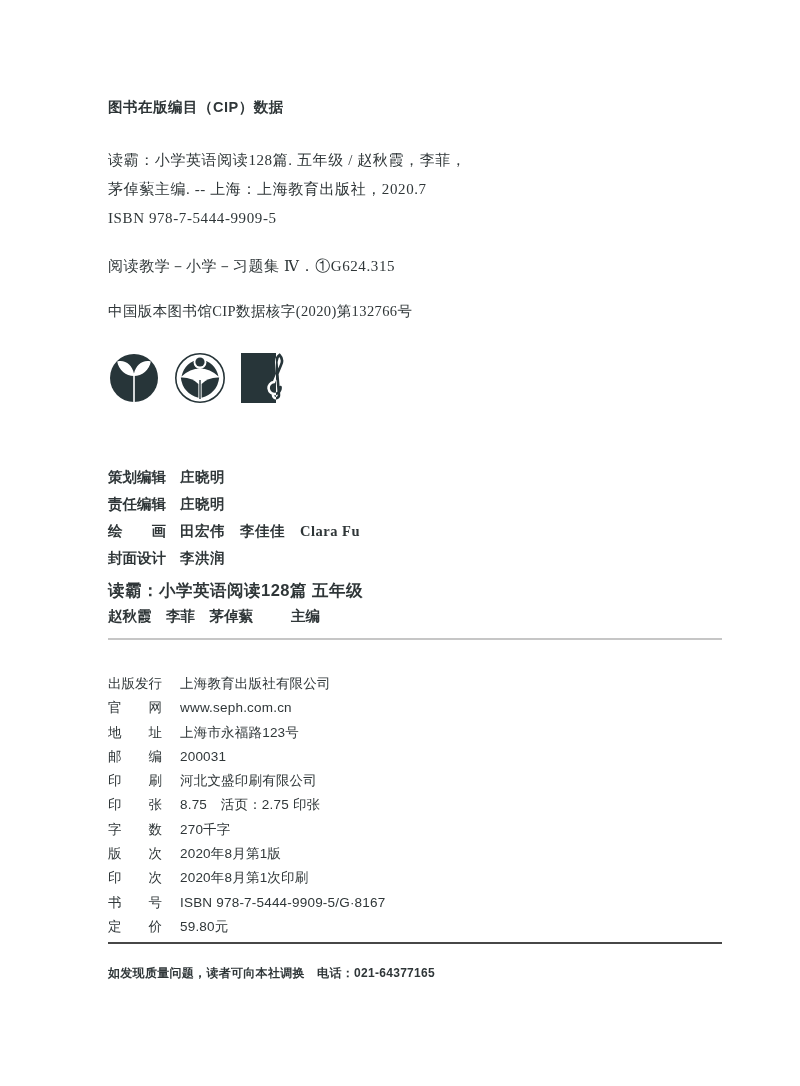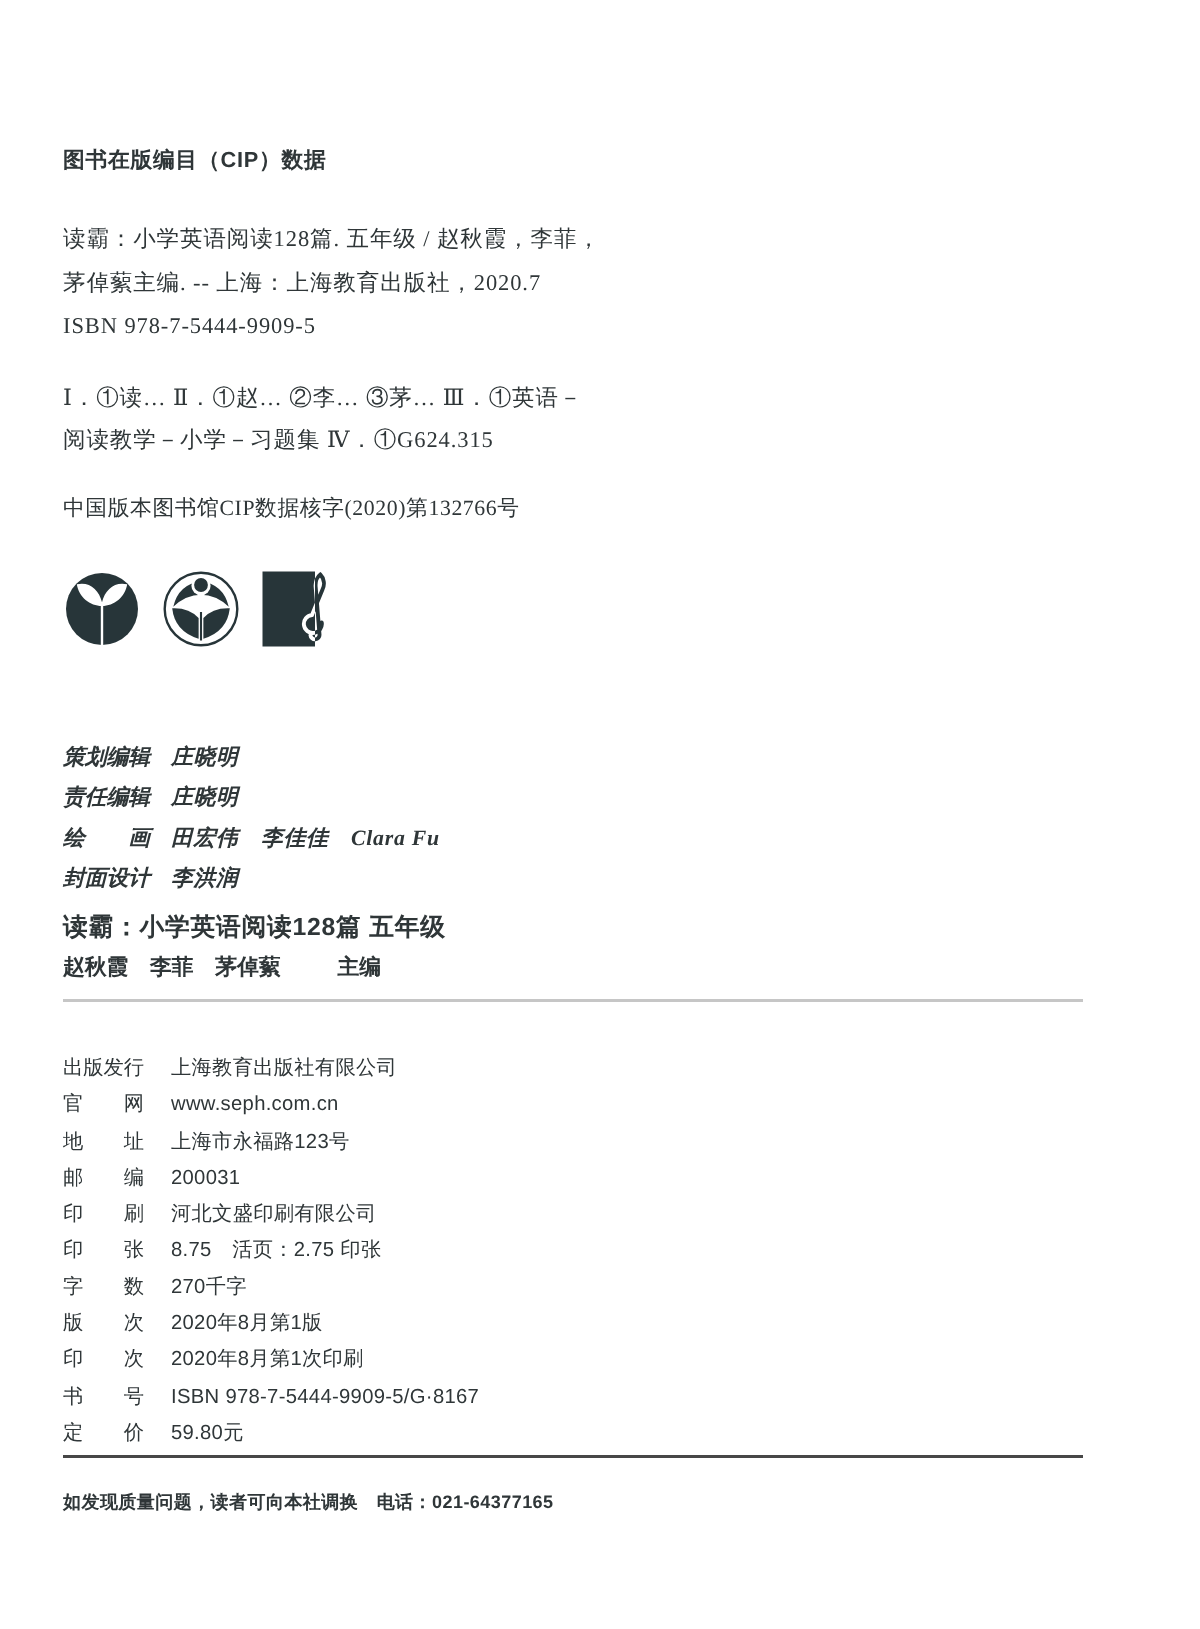--- a/index.html
+++ b/index.html
@@ -1,18 +1,18 @@
 <!DOCTYPE html>
 <html><head>
 <meta charset="utf-8">
 <style>
   * { margin: 0; padding: 0; box-sizing: border-box; }
   html, body { width: 800px; height: 1086px; background: #ffffff; overflow: hidden; }
   body { font-family: "Liberation Sans", "DejaVu Sans", sans-serif; color: #2f3638; }
-  .page { width: 800px; height: 1086px; padding: 97px 78px 0 42px; position: relative; background: #fff; }
+  .page { width: 800px; height: 1086px; padding: 97px 78px 0 108px; position: relative; background: #fff; }
 
   .cip-heading {
     font-size: 14.5px; font-weight: bold; letter-spacing: 0.5px; line-height: 20px;
   }
   .cip-block {
     margin-top: 29px;
     font-family: Liberation Serif, serif;
     font-size: 15px; line-height: 29px; letter-spacing: 0.6px;
   }
   .classification {
@@ -22,27 +22,27 @@
   }
   .cip-record {
     margin-top: 21px;
     font-family: "Liberation Serif", "DejaVu Serif", serif;
     font-size: 14.5px; line-height: 20px; letter-spacing: 0.4px;
   }
 
   .logo-row { margin-top: 31px; height: 52px; display: flex; align-items: center; gap: 14px; }
   .logo { display: block; }
 
-  .credits { margin-top: 60px; font-family: "Liberation Serif", "DejaVu Serif", serif; font-size: 14.5px; font-weight: bold; line-height: 27px; font-style: italic; }
+  .credits { margin-top: 60px; font-family: "Liberation Serif", "DejaVu Serif", serif; font-size: 14.5px; font-weight: bold; line-height: 27px; }
   .credit-row { white-space: nowrap; }
   .credit-label { display: inline-block; width: 4em; text-align: justify; text-align-last: justify; }
   .credit-value { margin-left: 14px; letter-spacing: 0.5px; }
 
   .book-title { margin-top: 6px; font-size: 16.5px; font-weight: bold; line-height: 24px; letter-spacing: 0.5px; }
-  .authors-line { margin-top: 5px; font-family: Liberation Serif, serif; font-size: 14.5px; font-weight: bold; line-height: 21px; }
+  .authors-line { margin-top: 5px; font-family: Liberation Mono, monospace; font-size: 14.5px; font-weight: bold; line-height: 21px; }
   .authors-role { margin-left: 38px; }
 
   .rule-light { margin-top: 10px; height: 2px; background: #c6c6c6; border: none; }
   .rule-dark  { margin-top: 3px; height: 1.5px; background: #474747; border: none; }
 
   .pub-list { margin-top: 32px; font-size: 13.5px; line-height: 24.3px; }
   .pub-row { white-space: nowrap; }
   .pub-label { display: inline-block; width: 4em; text-align: justify; text-align-last: justify; }
   .pub-value { margin-left: 18px; letter-spacing: 0.2px; }
 
@@ -55,21 +55,20 @@
 
   <div class="cip-heading">图书在版编目（CIP）数据</div>
 
   <div class="cip-block">
     <div>读霸：小学英语阅读128篇. 五年级 / 赵秋霞，李菲，</div>
     <div>茅倬蕠主编. -- 上海：上海教育出版社，2020.7</div>
     <div>ISBN 978-7-5444-9909-5</div>
   </div>
 
   <div class="classification">
-    <div>Ⅰ．①读… Ⅱ．①赵… ②李… ③茅… Ⅲ．①英语－</div>
     <div>阅读教学－小学－习题集 Ⅳ．①G624.315</div>
   </div>
 
   <div class="cip-record">中国版本图书馆CIP数据核字(2020)第132766号</div>
 
   <div class="logo-row">
 
     <svg class="logo" width="52" height="52" viewBox="0 0 52 52">
       <circle cx="26" cy="26" r="24" fill="#273539"></circle>
       <path fill="#ffffff" d="M26 24 C18 24 10.5 18 9.2 9.5 C17.5 7.5 24 13 26 21.5 C28 13 34.5 7.5 42.8 9.5 C41.5 18 34 24 26 24 Z"></path>

